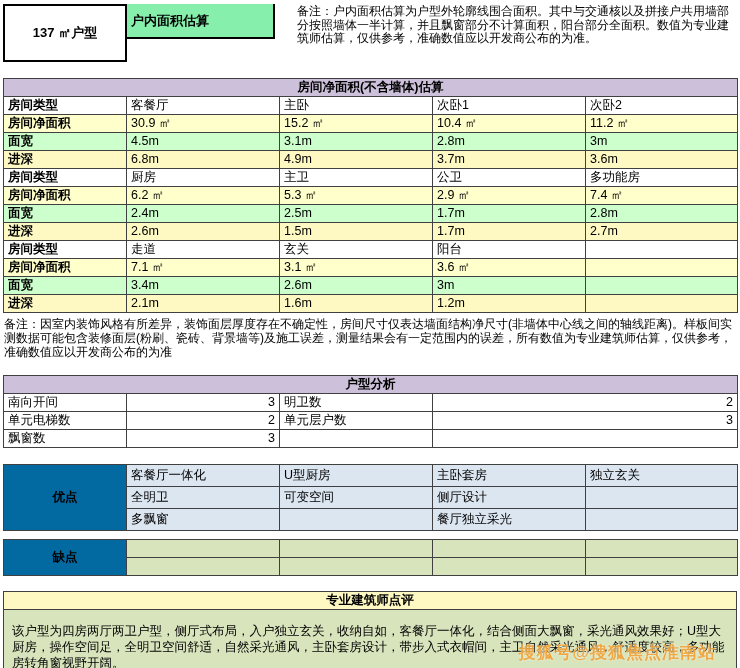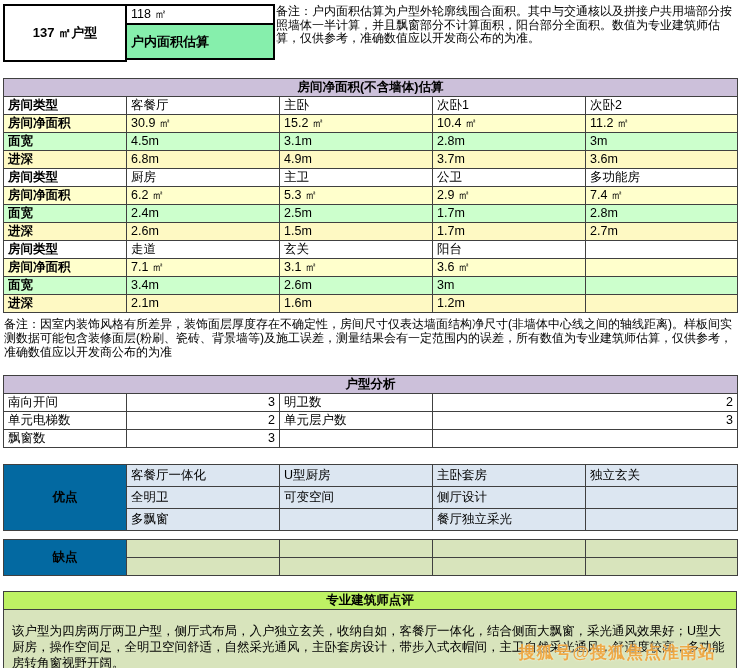--- a/index.html
+++ b/index.html
@@ -13,21 +13,21 @@
   .top-block{display:flex;align-items:flex-start;margin-bottom:16px;}
   .tb-cell{border:2px solid #000;height:54px;display:flex;align-items:center;justify-content:center;
            font-weight:bold;font-size:13px;background:#fff;box-sizing:content-box;}
   .tb-unit{width:120px;}
   .tb-layout{width:146px;border-left:none;}
   .tb-col{width:148px;}
   .tb-area-val{border:2px solid #000;border-left:none;height:17px;line-height:17px;
                padding-left:4px;font-size:12.5px;background:#fff;}
   .tb-area-lbl{border:2px solid #000;border-left:none;border-top:none;height:33px;line-height:33px;
                padding-left:4px;font-weight:bold;font-size:13px;background:#86efac;}
-  .tb-note{flex:1;padding-left:1px;padding-top:1px;font-size:12px;line-height:13.5px;}
+  .tb-note{flex:1;padding-left:22px;padding-top:1px;font-size:12px;line-height:13.5px;}
 
   
   table{border-collapse:collapse;table-layout:fixed;width:734px;}
   td{border:1px solid #404040;font-size:12.5px;line-height:15px;height:17px;
      padding:0 4px;overflow:hidden;white-space:nowrap;background:#fff;}
   .hdr{background:#ccc0da;font-weight:bold;text-align:center;font-size:12.5px;}
   .lbl{font-weight:bold;}
 
   .row-area td{background:#ffffcc;}
   .row-width td{background:#ccffcc;}
@@ -38,37 +38,36 @@
   .analysis{margin-bottom:16px;border-radius:12px;}
   .num{text-align:right;}
 
   .pros td.pc-cell{background:#dce6f1;height:21px;}
   .cons{margin-top:8px;}
   .cons td.pc-cell{background:#d8e4bc;height:17px;}
   .pc-label{background:#0369a1;font-weight:bold;text-align:center;}
 
   
   .review{border:1px solid #404040;margin-top:15px;width:732px;}
-  .review-hdr{background:#bef264;font-weight:bold;text-align:center;border-bottom:1px solid #404040;
+  .review-hdr{background:#fef9c3;font-weight:bold;text-align:center;border-bottom:1px solid #404040;
               height:17px;line-height:17px;font-size:12.5px;}
   .review-body{background:#d8e4bc;min-height:40px;padding:13px 8px;font-size:12.5px;line-height:16px;}
 
   .watermark{position:absolute;right:24px;bottom:4px;font-size:17px;font-weight:bold;
              color:#f0a53c;opacity:.92;letter-spacing:1px;
              text-shadow:0 0 2px rgba(255,255,255,.85);}
 </style>
 </head>
 <body>
 
 <div class="page">
 
   <div class="top-block">
     <div class="tb-cell tb-unit">137 ㎡户型</div>
     <div class="tb-col">
-      <div class="tb-area-val">118 ㎡</div>
       <div class="tb-area-lbl">户内面积估算</div>
     </div>
     <div class="tb-note">备注：户内面积估算为户型外轮廓线围合面积。其中与交通核以及拼接户共用墙部分按照墙体一半计算，并且飘窗部分不计算面积，阳台部分全面积。数值为专业建筑师估算，仅供参考，准确数值应以开发商公布的为准。</div>
   </div>
 
   <table class="room-table">
     <colgroup>
         <col style="width:123px">
         <col style="width:153px">
         <col style="width:153px">

